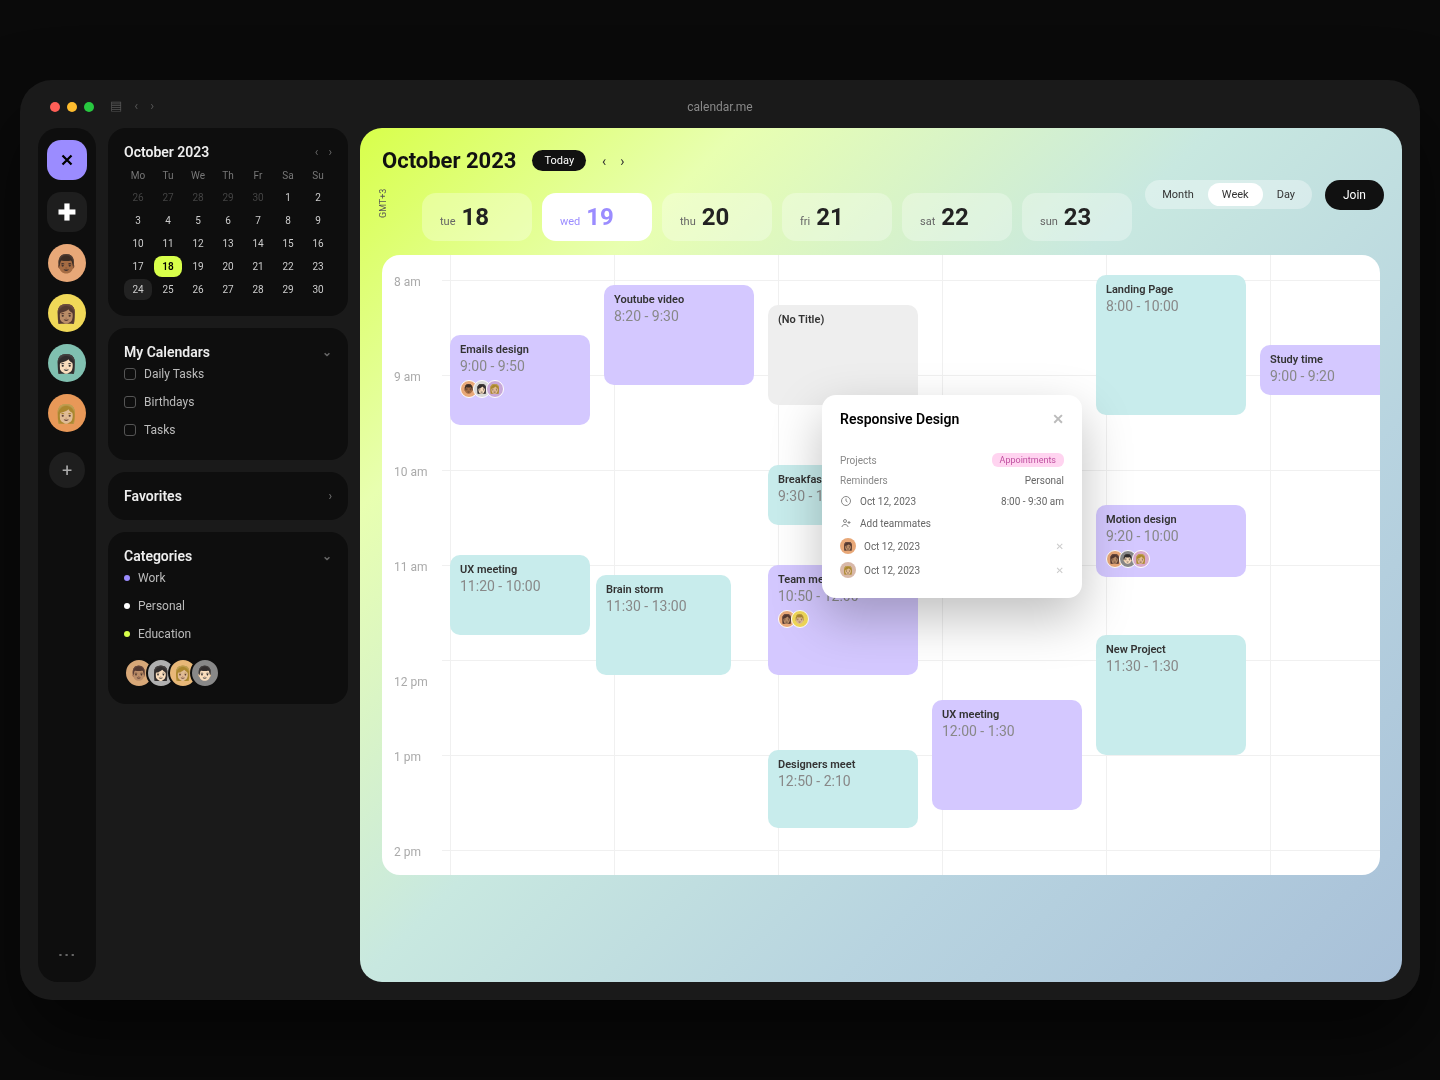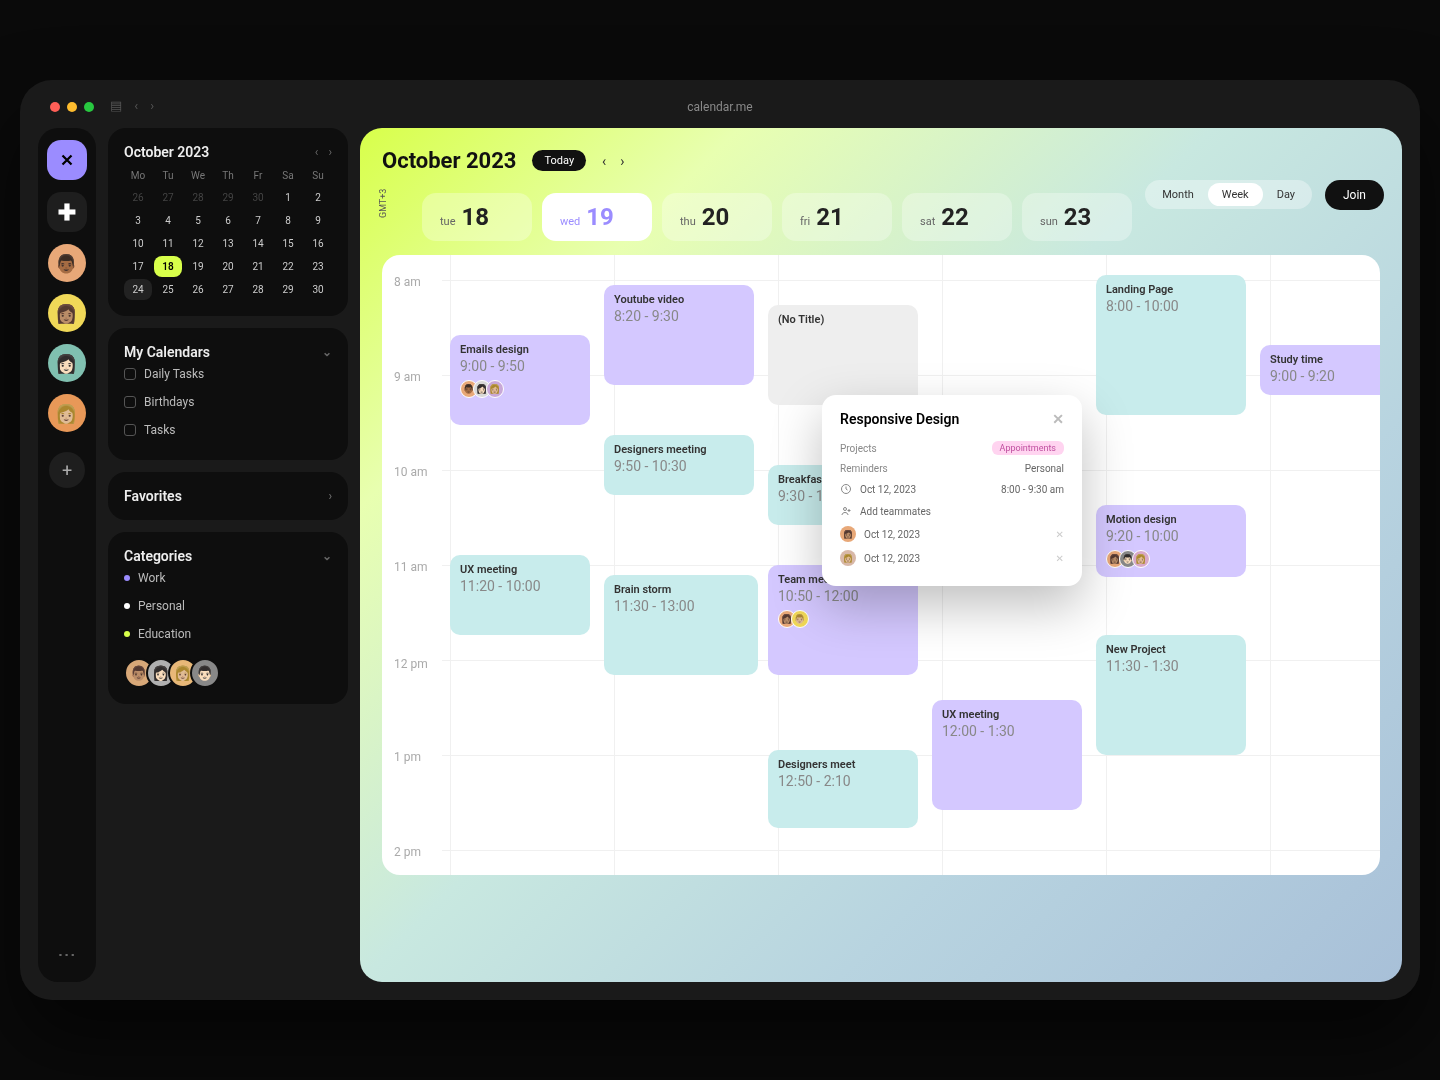--- a/index.html
+++ b/index.html
@@ -75,21 +75,21 @@
 .event .ttl { font-weight: 600; font-size: 11px; color: #333; margin-bottom: 2px; }
 .event .tm { color: #888; font-size: 14px; }
 .ev-avs { display: flex; margin-top: 6px; }
 .ev-avs .a { width: 18px; height: 18px; border-radius: 50%; margin-left: -5px; border: 1.5px solid #fff; font-size: 9px; display: flex; align-items: center; justify-content: center; }
 .ev-avs .a:first-child { margin-left: 0; }
 .ev-purple { background: #d4c8ff; }
 .ev-teal { background: #c8ecec; }
 .ev-gray { background: #eee; }
 
 .popup { position: absolute; background: #fff; border-radius: 14px; box-shadow: 0 20px 50px rgba(0,0,0,0.25); padding: 16px 18px; width: 260px; z-index: 10; }
-.popup h4 { font-size: 14px; font-weight: 600; margin-bottom: 10px; display: flex; justify-content: space-between; }
+.popup h4 { font-size: 14px; font-weight: 600; margin-bottom: 22px; display: flex; justify-content: space-between; }
 .popup .close { color: #bbb; cursor: pointer; }
 .popup-row { display: flex; justify-content: space-between; align-items: center; font-size: 10px; color: #888; padding: 4px 0; }
 .popup-row .right { color: #666; }
 .tag { background: #ffd4f0; color: #c050a0; padding: 2px 8px; border-radius: 6px; font-size: 9px; }
 .pop-line { display: flex; align-items: center; gap: 8px; font-size: 10px; color: #666; padding: 5px 0; }
 .pop-line svg, .pop-line .ic { width: 12px; height: 12px; flex-shrink: 0; }
 .pop-x { color: #ccc; margin-left: auto; cursor: pointer; }
 .pop-av-row { display: flex; align-items: center; gap: 8px; font-size: 10px; color: #666; padding: 4px 0; }
 .pop-av-row .a { width: 16px; height: 16px; border-radius: 50%; font-size: 8px; display: flex; align-items: center; justify-content: center; }
 </style>
@@ -282,21 +282,21 @@
             <span class="num">23</span>
           </div>
         </div>
 
       <div class="calendar-body">
         <div class="time-col" id="timecol">
             <div class="time-slot" style="top: 20px;">8 am</div>
             <div class="time-slot" style="top: 115px;">9 am</div>
             <div class="time-slot" style="top: 210px;">10 am</div>
             <div class="time-slot" style="top: 305px;">11 am</div>
-            <div class="time-slot" style="top: 402px;">12 pm</div>
+            <div class="time-slot" style="top: 420px;">12 pm</div>
             <div class="time-slot" style="top: 495px;">1 pm</div>
             <div class="time-slot" style="top: 590px;">2 pm</div>
           </div>
         <div class="grid-lines" id="gridlines">
             <div class="hline" style="top: 25px;"></div>
             <div class="hline" style="top: 120px;"></div>
             <div class="hline" style="top: 215px;"></div>
             <div class="hline" style="top: 310px;"></div>
             <div class="hline" style="top: 405px;"></div>
             <div class="hline" style="top: 500px;"></div>
@@ -320,25 +320,21 @@
         </div>
         <div class="event ev-teal" style="left:68px;top:300px;width:140px;height:80px">
           <div class="ttl">UX meeting</div>
           <div class="tm">11:20 - 10:00</div>
         </div>
 
         <div class="event ev-purple" style="left:222px;top:30px;width:150px;height:100px">
           <div class="ttl">Youtube video</div>
           <div class="tm">8:20 - 9:30</div>
         </div>
-        <div class="event ev-teal" style="left:222px;top:180px;width:150px;height:60px">
-          <div class="ttl">Designers meeting</div>
-          <div class="tm">9:50 - 10:30</div>
-        </div>
-        <div class="event ev-teal" style="left:222px;top:320px;width:154px;height:100px">
+        <div class="event ev-teal" style="left:214px;top:320px;width:135px;height:100px">
           <div class="ttl">Brain storm</div>
           <div class="tm">11:30 - 13:00</div>
         </div>
 
         <div class="event ev-gray" style="left:386px;top:50px;width:150px;height:100px">
           <div class="ttl">(No Title)</div>
         </div>
         <div class="event ev-teal" style="left:386px;top:210px;width:150px;height:60px">
           <div class="ttl">Breakfast</div>
           <div class="tm">9:30 - 10:00</div>

